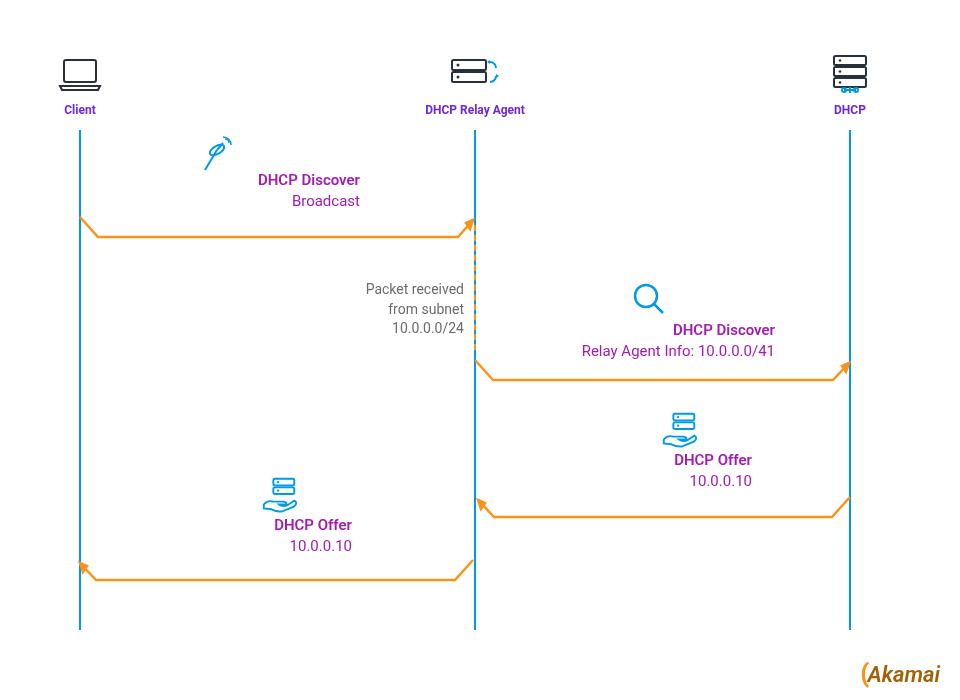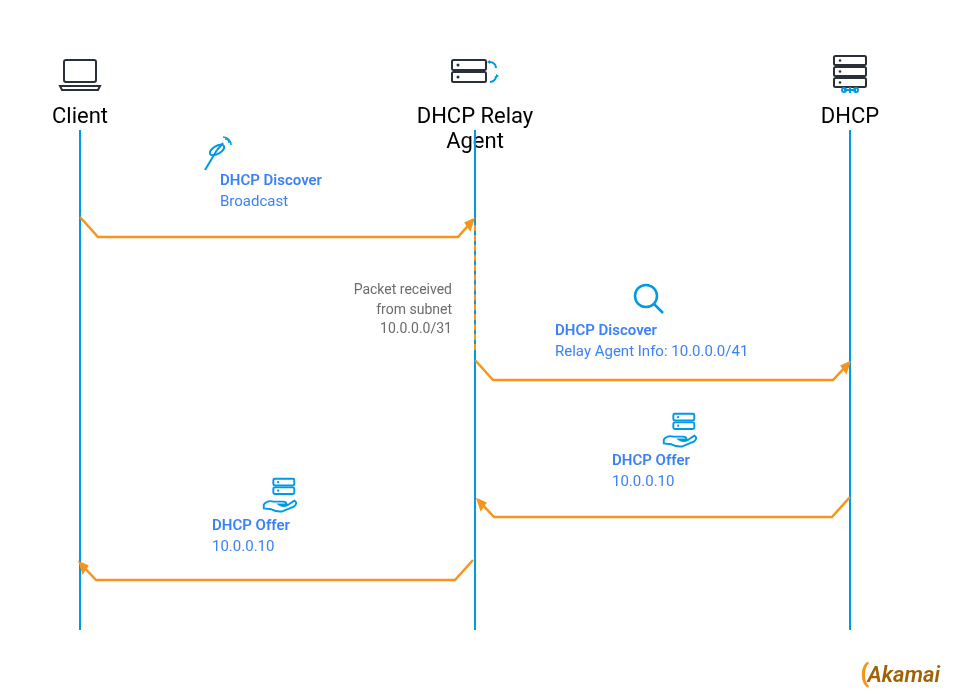--- a/index.html
+++ b/index.html
@@ -1,22 +1,22 @@
 <!DOCTYPE html>
 <html><head>
 <meta charset="utf-8">
 <style>
 *{margin:0;padding:0;box-sizing:border-box}
 body{font-family:-apple-system,BlinkMacSystemFont,"Segoe UI",Roboto,Arial,sans-serif;background:#fff;width:960px;height:700px;position:relative;overflow:hidden}
 .diagram{position:relative;width:100%;height:100%}
 .actor{position:absolute;top:55px;text-align:center}
 .actor-icon{width:50px;height:40px;margin:0 auto 8px;display:flex;align-items:center;justify-content:center}
-.actor-label{color:#000000;font-size:22px;font-weight:400}
+.actor-label{color:#6d28d9;font-size:12px;font-weight:700}
 .lifeline{position:absolute;top:130px;width:2px;height:500px;background:#0099e5}
-.msg-label{position:absolute;text-align:left;color:#3b82f6;font-size:15px;line-height:1.4}
+.msg-label{position:absolute;text-align:right;color:#a21caf;font-size:15px;line-height:1.4}
 .msg-label b{font-weight:600}
 .msg-icon{position:absolute;width:40px;height:40px;display:flex;align-items:center;justify-content:center}
 .arrow-line{position:absolute;stroke:#f7941d;stroke-width:2.5;fill:none}
 .dashed-line{position:absolute;border-left:2px dashed #f7941d;width:2px}
 .note{position:absolute;color:#6b6b6b;font-size:14px;text-align:right;line-height:1.4}
 .logo{position:absolute;bottom:12px;right:20px;font-size:22px;font-weight:600;font-style:italic;color:#a16207}
 .logo::before{content:"(";color:#f7941d;font-weight:800;font-size:26px;font-style:normal;margin-right:-2px}
 </style>
 </head>
 <body>
@@ -83,24 +83,24 @@
     <b>DHCP Discover</b><br>
     <span>Broadcast</span>
   </div>
   <svg class="arrow-line" style="left:78px;top:215px;width:400px;height:40px">
     <path d="M2 2 L20 22 L380 22 L395 5"></path>
     <polygon points="395,5 388,8 392,14" fill="#f7941d"></polygon>
   </svg>
 
   <div class="dashed-line" style="left:474px;top:225px;height:125px"></div>
 
-  <div class="note" style="left:332px;top:280px;width:120px">
+  <div class="note" style="left:344px;top:280px;width:120px">
     <span>Packet received</span><br>
     <span>from subnet</span><br>
-    <span>10.0.0.0/31</span>
+    <span>10.0.0.0/24</span>
   </div>
 
   <div class="msg-icon" style="left:630px;top:280px">
     <svg width="38" height="38" viewBox="0 0 38 38">
         <circle cx="15" cy="15" r="11" fill="none" stroke="#0099e5" stroke-width="2.5"></circle>
         <line x1="23" y1="23" x2="32" y2="32" stroke="#0099e5" stroke-width="2.5"></line>
       </svg>
   </div>
   <div class="msg-label" style="left:555px;top:320px;width:220px">
     <b>DHCP Discover</b><br>

